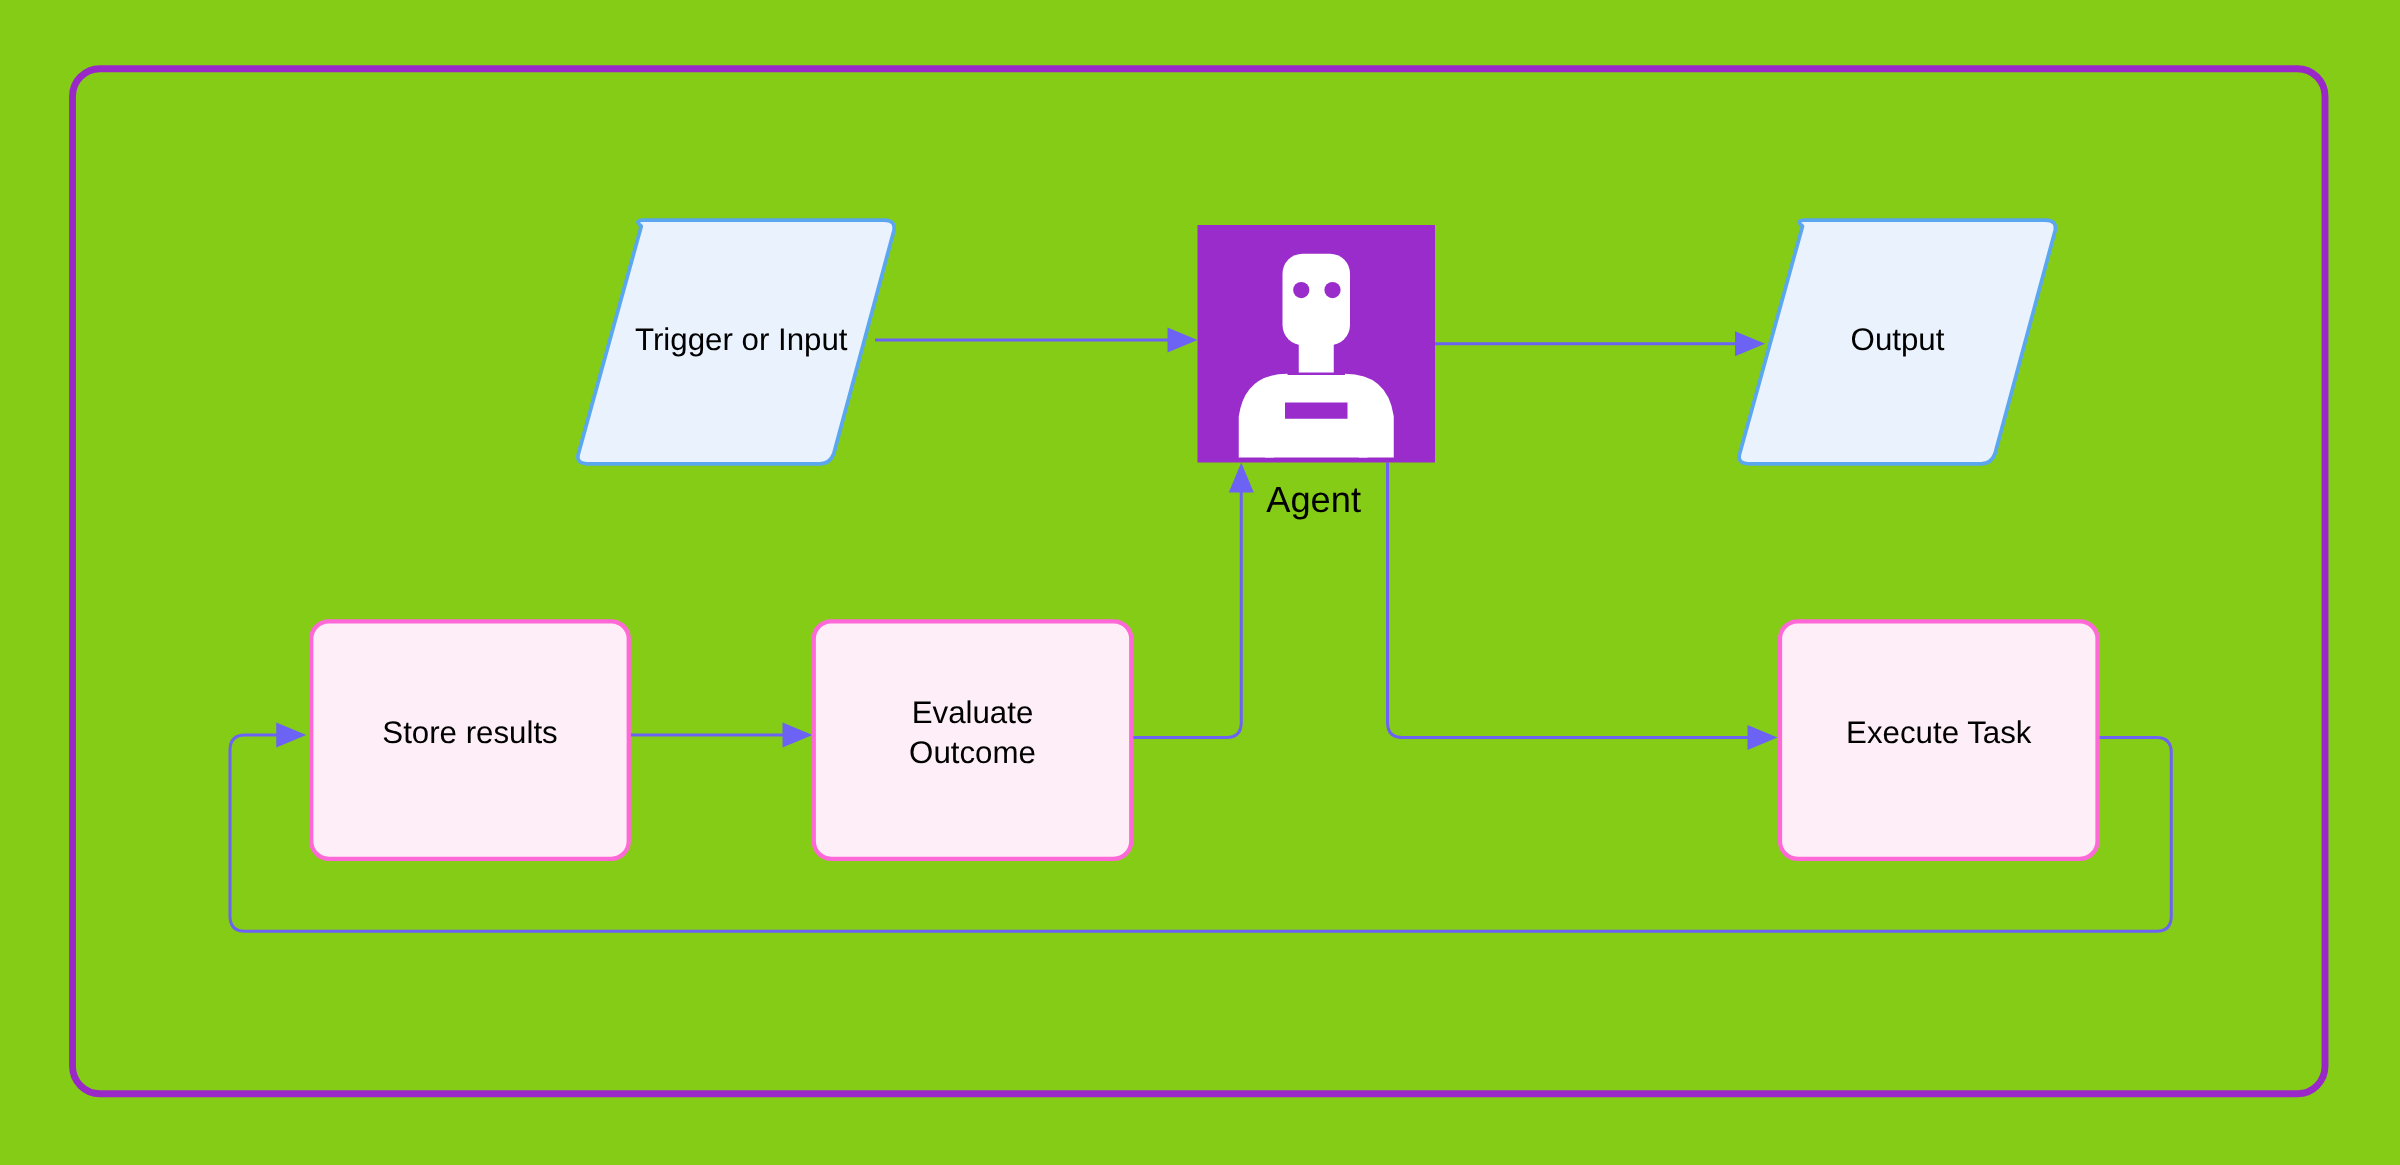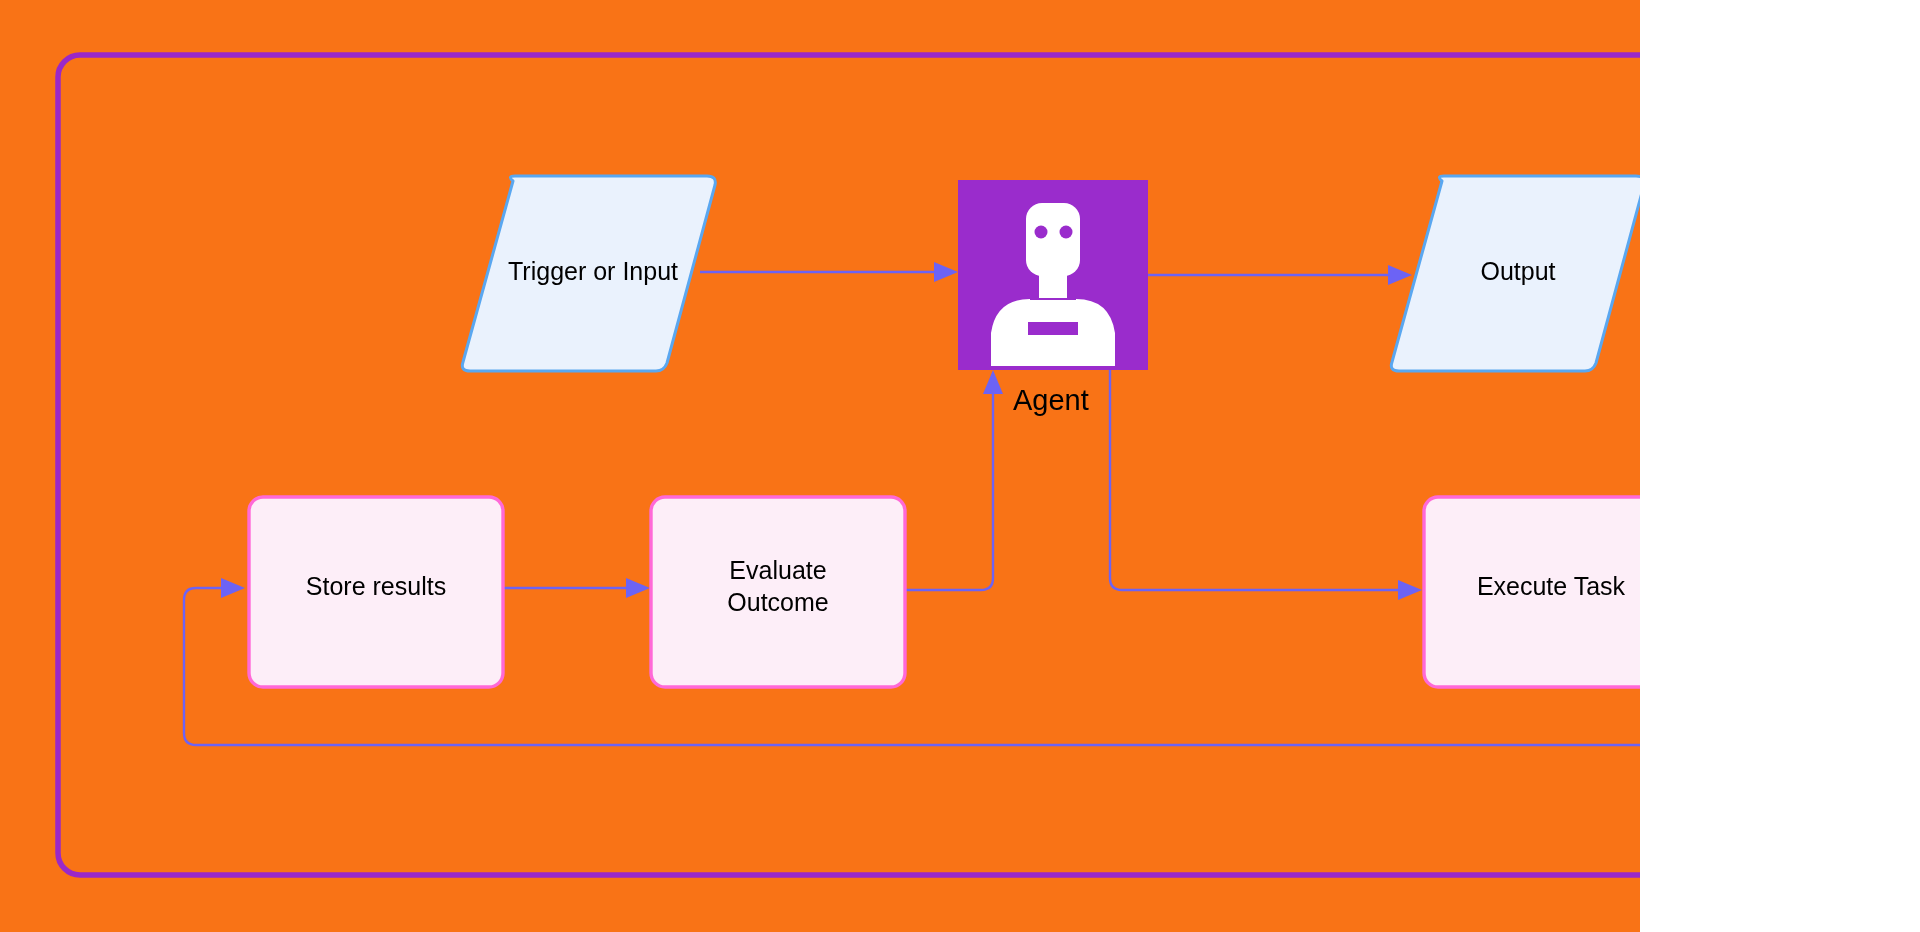--- a/index.html
+++ b/index.html
@@ -6,23 +6,23 @@
   html, body {
     margin: 0;
     padding: 0;
     background: #ffffff;
   }
   body {
     font-family: "Liberation Sans", sans-serif;
   }
   #canvas {
     position: relative;
-    width: 1640px;
+    width: 1920px;
     height: 932px;
-    background: #f97316;
+    background: #84cc16;
     overflow: hidden;
   }
   #diagram-svg {
     position: absolute;
     top: 0;
     left: 0;
     width: 1920px;
     height: 932px;
   }
   .node-label {

